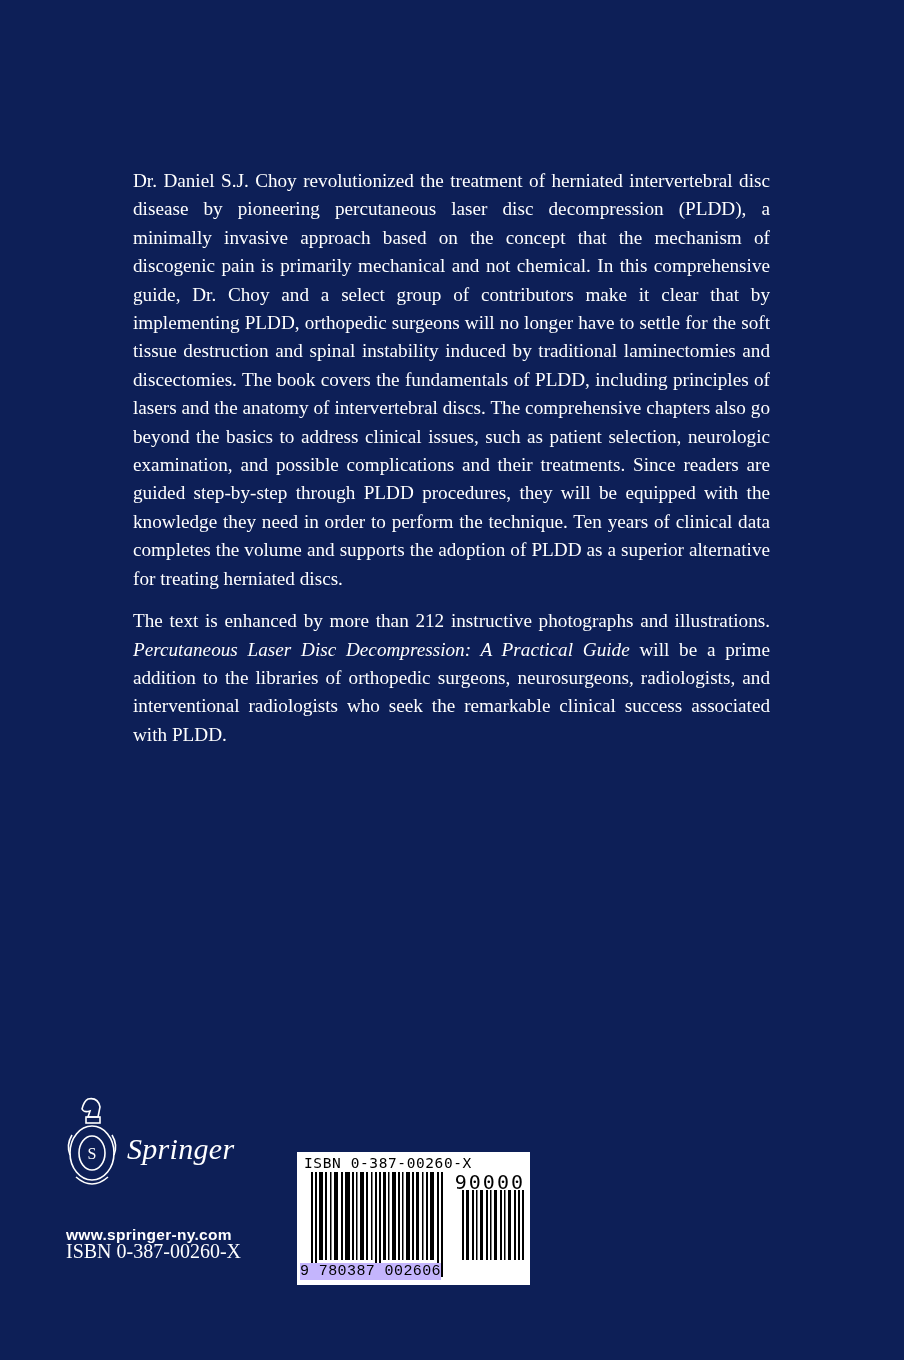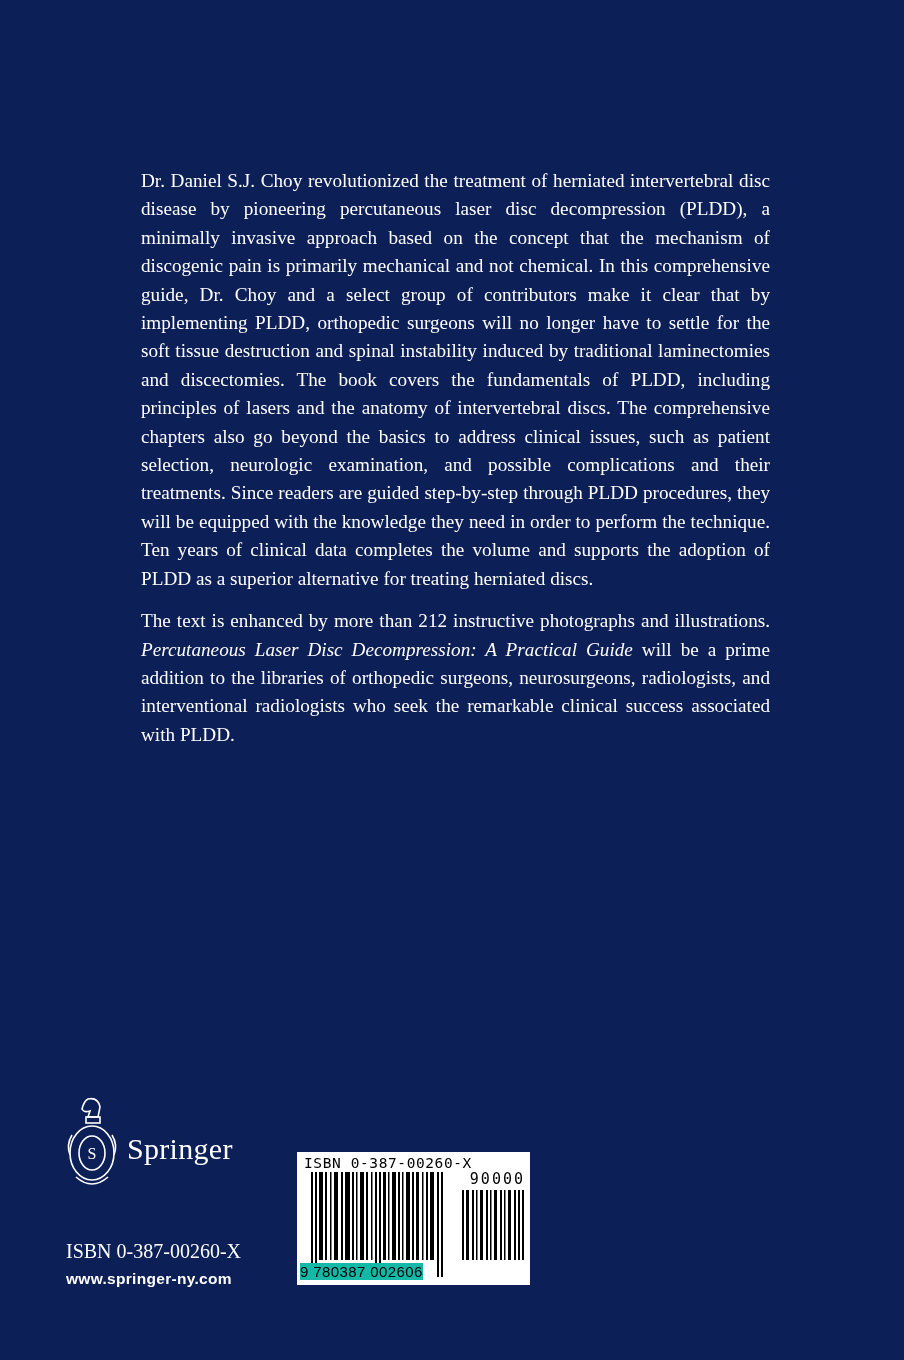--- a/index.html
+++ b/index.html
@@ -1,27 +1,27 @@
 <!DOCTYPE html>
 <html><head>
 <meta charset="utf-8">
 <style>
   html,body{margin:0;padding:0;}
   body{width:904px;height:1360px;background:#0d1f57;position:relative;overflow:hidden;font-family:"Liberation Serif","DejaVu Serif",serif;color:#ffffff;}
   .blurb{position:absolute;left:133px;top:167px;width:637px;font-size:19.2px;line-height:28.4px;text-align:justify;hyphens:manual;}
-  .blurb p{margin:0 0 14px 8px;}
+  .blurb p{margin:0 0 14px 0;}
   .blurb i{}
   .logo{position:absolute;left:62px;top:1095px;width:60px;height:100px;}
-  .springer{position:absolute;left:127px;top:1132px;font-size:30px;letter-spacing:0.3px;}
+  .springer{position:absolute;left:127px;top:1132px;font-size:30px;letter-spacing:0.3px;font-style:italic;}
   .isbn-text{position:absolute;left:66px;top:1240px;font-size:20px;}
-  .url{position:absolute;left:66px;top:1270px;font-family:"Liberation Sans","DejaVu Sans",sans-serif;font-weight:bold;font-size:15.5px;letter-spacing:0.3px;}
+  .url{position:absolute;left:66px;top:1226px;font-family:"Liberation Sans","DejaVu Sans",sans-serif;font-weight:bold;font-size:15.5px;letter-spacing:0.3px;}
   .barcode{position:absolute;left:297px;top:1152px;width:233px;height:133px;background:#fff;color:#000;}
   .bc-top{position:absolute;left:7px;top:3px;font-family:"DejaVu Sans Mono","Liberation Mono",monospace;font-size:14.5px;letter-spacing:0.6px;}
-  .bc-price{position:absolute;right:5px;top:18px;font-family:"DejaVu Sans Mono","Liberation Mono",monospace;font-size:15px;letter-spacing:2px;}
-  .bc-bottom{position:absolute;left:3px;bottom:5px;font-family:Liberation Sans, sans-serif;font-size:15px;letter-spacing:0.4px;background:#14b8a6;}
+  .bc-price{position:absolute;right:5px;top:18px;font-family:"DejaVu Sans Mono","Liberation Mono",monospace;font-size:20px;letter-spacing:2px;}
+  .bc-bottom{position:absolute;left:3px;bottom:5px;font-family:Liberation Mono, monospace;font-size:15px;letter-spacing:0.4px;background:#c4b5fd;}
   .bars{position:absolute;}
 </style>
 </head>
 <body>
 
 <div class="blurb">
   <p>Dr. Daniel S.J. Choy revolutionized the treatment of herniated interverte­bral disc disease by pioneering percutaneous laser disc decompression (PLDD), a minimally invasive approach based on the concept that the mechanism of discogenic pain is primarily mechanical and not chemical. In this comprehensive guide, Dr. Choy and a select group of contributors make it clear that by implementing PLDD, orthopedic surgeons will no longer have to settle for the soft tissue destruction and spinal instability induced by traditional laminectomies and discectomies. The book covers the funda­mentals of PLDD, including principles of lasers and the anatomy of inter­vertebral discs. The comprehensive chapters also go beyond the basics to address clinical issues, such as patient selection, neurologic examination, and possible complications and their treatments. Since readers are guided step-by-step through PLDD procedures, they will be equipped with the knowledge they need in order to perform the technique. Ten years of clini­cal data completes the volume and supports the adoption of PLDD as a superior alternative for treating herniated discs.</p>
   <p><span>The text is enhanced by more than 212 instructive photographs and illus­trations. </span><i>Percutaneous Laser Disc Decompression: A Practical Guide</i><span> will be a prime addition to the libraries of orthopedic surgeons, neurosurgeons, radiologists, and interventional radiologists who seek the remarkable clini­cal success associated with PLDD.</span></p>
 </div>
 

